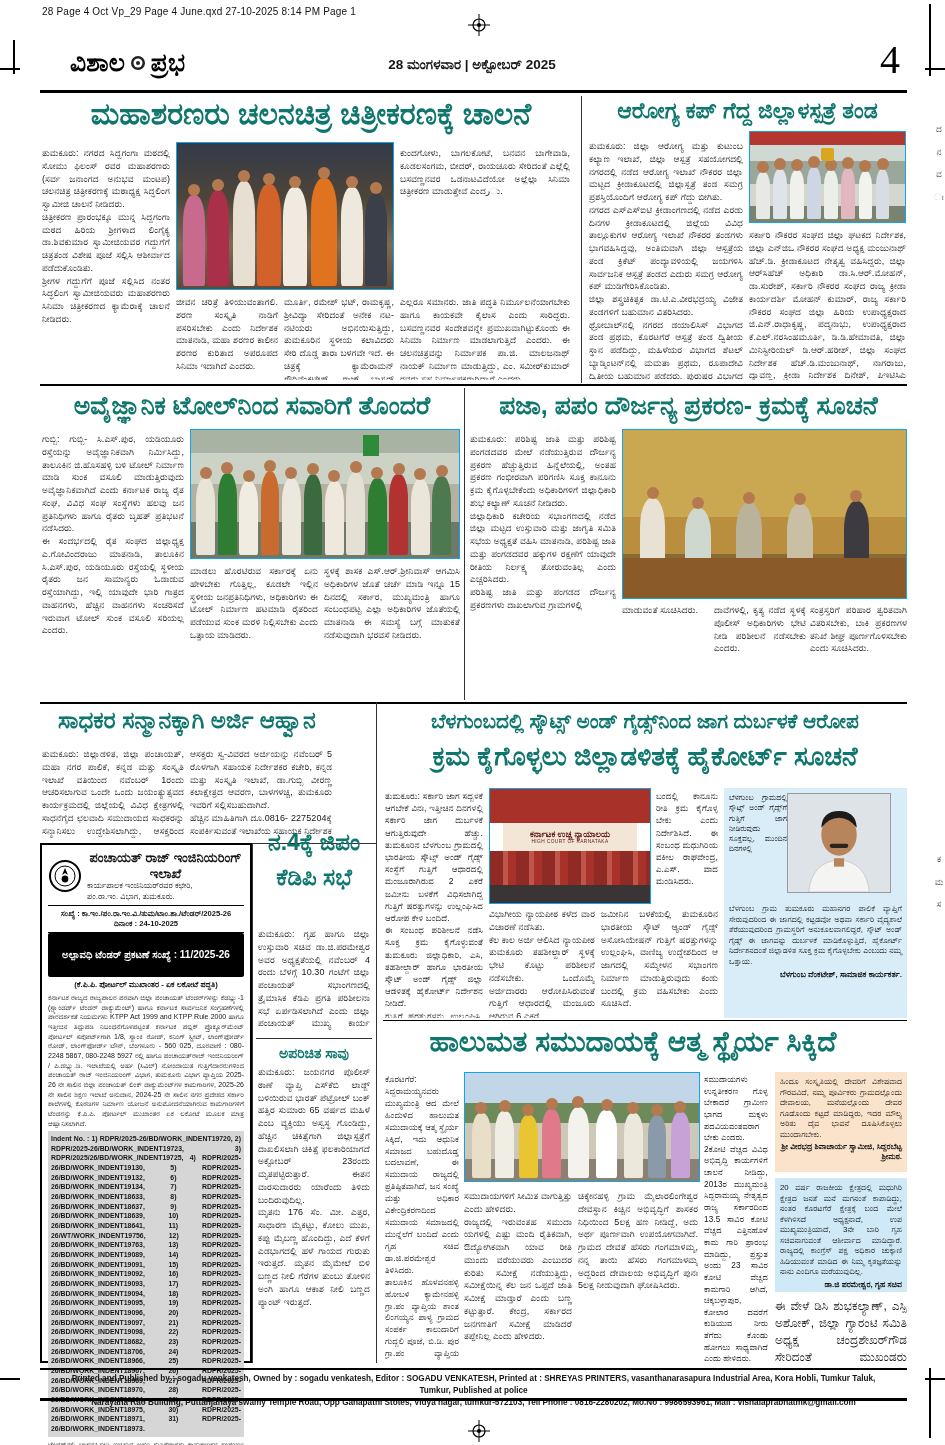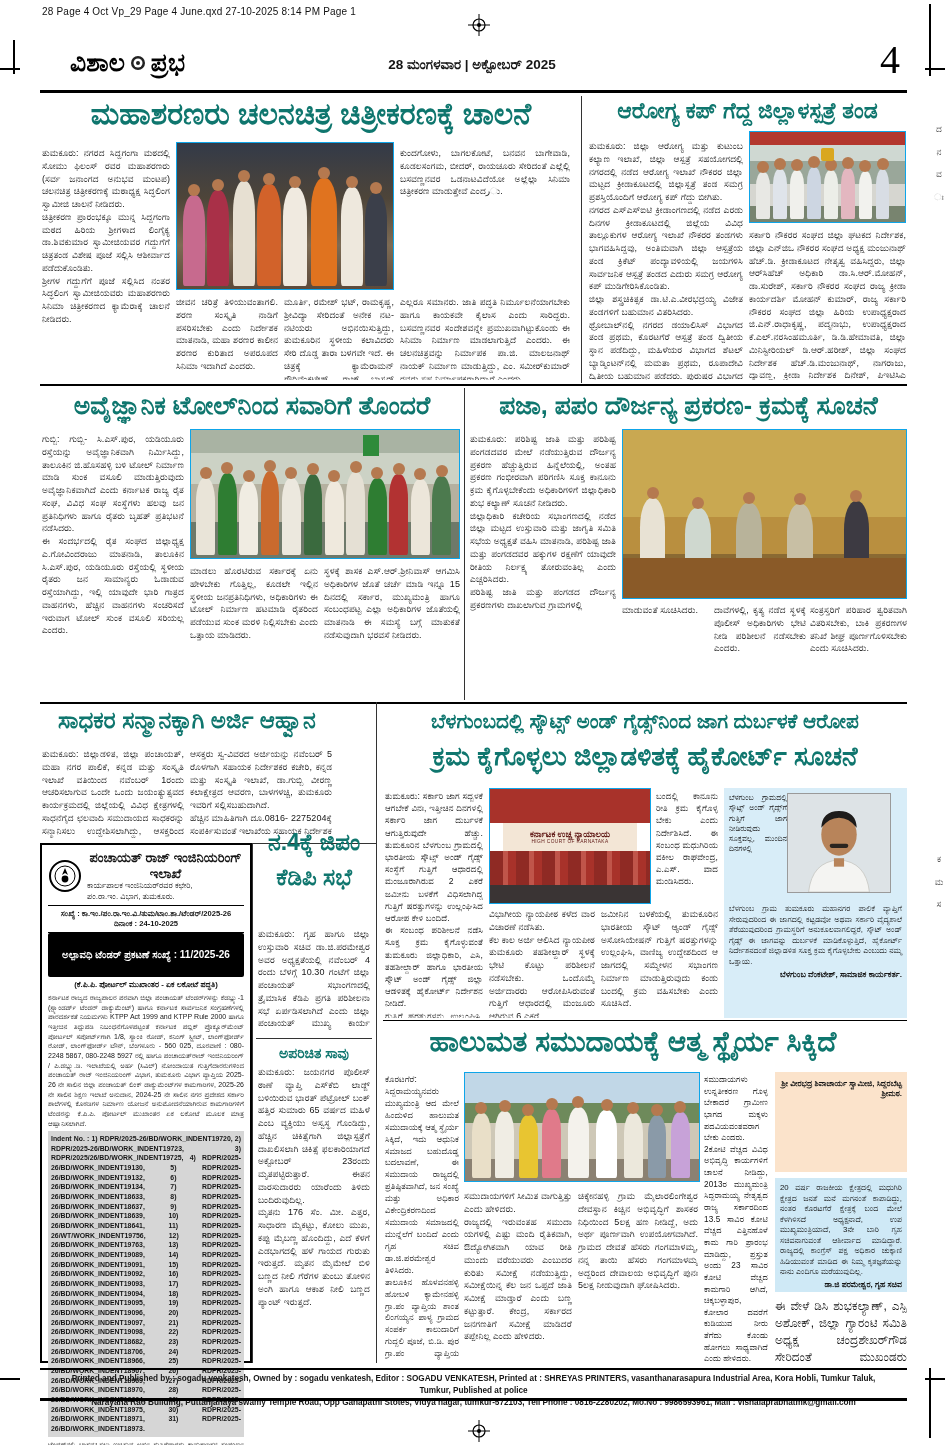--- a/index.html
+++ b/index.html
@@ -414,20 +414,21 @@
   <b class="pp" style="left:88%;width:8%;height:61%;background:#c7a2d8">
       <i></i>
     </b>
 </div>
 <div class="body jus" id="hal-col2">ಸಮುದಾಯಗಳಿಗೆ ಸೀಮಿತ ವಾಗುತ್ತಿತ್ತು ಎಂದು ಹೇಳಿದರು.
 ರಾಜ್ಯದಲ್ಲಿ ಇರುವಂತಹ ಸಮುದಾ ಯಗಳಲ್ಲಿ ಎಷ್ಟು ಮಂದಿ ರೈತಿಕವಾಗಿ, ಔದ್ಯೋಗಿಕವಾಗಿ ಯಾವ ರೀತಿ ಮುಂದು ವರೆಯುವರು ಎಂಬುದರ ಕುರಿತು ಸಮೀಕ್ಷೆ ನಡೆಯುತ್ತಿದ್ದು, ಸಮೀಕ್ಷೆಯಿನ್ನ ಕೆಲ ಜನ ಒಪ್ಪದೆ ಜಾತಿ ಸಮೀಕ್ಷೆ ಮಾಡ್ತಾರೆ ಎಂದು ಬಣ್ಣ ಕಟ್ಟುತ್ತಾರೆ. ಕೇಂದ್ರ, ಸರ್ಕಾರದ ಜನಗಣತಿಗೆ ಸಮೀಕ್ಷೆ ಮಾಡಿದರೆ ತಪ್ಪೇನಿಲ್ಲ ಎಂದು ಹೇಳಿದರು.</div>
 <div class="body jus" id="hal-col3">ಚಿಕ್ಕೇನಹಳ್ಳಿ ಗ್ರಾಮ ಮೈಲಾರಲಿಂಗೇಶ್ವರ ದೇವಸ್ಥಾನ ಕಿಚ್ಚಿನ ಅಭಿವೃದ್ಧಿಗೆ ಶಾಸಕರ ನಿಧಿಯಿಂದ 5ಲಕ್ಷ ಹಣ ನೀಡಿದ್ದೆ, ಅದು ಅರ್ಥ ಪೂರ್ಣವಾಗಿ ಉಪಯೋಗವಾಗಿದೆ. ಗ್ರಾಮದ ದೇವತೆ ಹೆಸರು ಗಂಗಮಾಳಮ್ಮ, ನನ್ನ ತಾಯಿ ಹೆಸರು ಗಂಗಮಾಳಮ್ಮ ಅದ್ದರಿಂದ ದೇವಾಲಯ ಅಭಿವೃದ್ಧಿಗೆ ಪುನಃ 5ಲಕ್ಷ ನೀಡುವುದಾಗಿ ಘೋಷಿಸಿದರು.</div>
 <div class="body jus" id="hal-col4">ಸಮುದಾಯಗಳು ಉನ್ನತೀಕರಣ ಗೊಳ್ಳ ಬೇಕಾದರೆ ಗ್ರಾಮೀಣ ಭಾಗದ ಮಕ್ಕಳು ಪದವಿಯವಂತವರಾಗ ಬೇಕು ಎಂದರು.
 2ಕೋಟಿ ವೆಚ್ಚದ ವಿವಿಧ ಅಭಿವೃದ್ಧಿ ಕಾರ್ಯಗಳಿಗೆ ಚಾಲನೆ ನೀಡಿದ್ದು, 2013ರ ಮುಖ್ಯಮಂತ್ರಿ ಸಿದ್ದರಾಮಯ್ಯ ನೇತೃತ್ವದ ರಾಜ್ಯ ಸರ್ಕಾರದಿಂದ 13.5 ಸಾವಿರ ಕೋಟಿ ವೆಚ್ಚದ ಎತ್ತಿನಹೊಳೆ ಕಾಮ ಗಾರಿ ಪ್ರಾರಂಭ ಮಾಡಿದ್ದು, ಪ್ರಸ್ತುತ ಅಂದು 23 ಸಾವಿರ ಕೋಟಿ ವೆಚ್ಚದ ಕಾಮಗಾರಿ ಆಗಿದೆ, ಚಿಕ್ಕಬಳ್ಳಾಪುರ, ಕೋಲಾರ ದವರೆಗೆ ಕುಡಿಯುವ ನೀರು ತೆಗೆದು ಕೊಂಡು ಹೋಗಲು ಸಾಧ್ಯವಾಗಿದೆ ಎಂದು ಹೇಳಿದರು.</div>
 <div class="abs" id="hal-peach">
+  <div class="qt">ಹಿಂದೂ ಸಂಸ್ಕೃತಿಯಲ್ಲಿ ದೇವರಿಗೆ ವಿಶೇಷವಾದ ಗೌರವವಿದೆ, ನಮ್ಮ ಪೂರ್ವಿಕರು ಗ್ರಾಮದಲ್ಲೊಂದು ದೇವಾಲಯ, ಮನೆಯಲ್ಲೊಂದು ದೇವರ ಗೂಡೊಂದು ಕಟ್ಟದೆ ಮಾಡಿದ್ದರು, ಇದರ ಮೌಲ್ಯ ಅರಿತು ದೈವ ಭಾವನೆ ದೂಷಿಸಿಕೊಳ್ಳಲು ಮುಂದಾಗಬೇಕು.</div>
   <div class="qattr">ಶ್ರೀ ವೀರಭದ್ರ ಶಿವಾಚಾರ್ಯ ಸ್ವಾಮೀಜಿ, ಸಿದ್ದರಬೆಟ್ಟ ಶ್ರೀಮಠ.</div>
 </div>
 <div class="abs" id="hal-blue">
   <div class="qt">20 ವರ್ಷ ರಾಜಕೀಯ ಕ್ಷೇತ್ರದಲ್ಲಿ ಮಧುಗಿರಿ ಕ್ಷೇತ್ರದ ಜನತೆ ಮನೆ ಮಗನಂತೆ ಕಾಪಾಡಿದ್ದು, ನಂತರ ಕೊರಟಗೆರೆ ಕ್ಷೇತ್ರಕ್ಕೆ ಬಂದ ಮೇಲೆ ಕೆಳಗಿಳಿಸದೆ ಅಧ್ಯಕ್ಷನಾದೆ, ಉಪ ಮುಖ್ಯಮಂತ್ರಿಯಾದೆ, 3ನೇ ಬಾರಿ ಗೃಹ ಸಚಿವನಾಗುವಂತೆ ಆಶೀರ್ವಾದ ಮಾಡಿದ್ದಾರೆ. ರಾಜ್ಯದಲ್ಲಿ ಕಾಂಗ್ರೆಸ್ ಪಕ್ಷ ಅಧಿಕಾರ ಚುಕ್ಕಾಣಿ ಹಿಡಿಯುವಂತೆ ಮಾಡಿದ ಈ ನಿಮ್ಮ ಕೃತಜ್ಞತೆಯನ್ನು ನಾನು ಎಂದಿಗೂ ಮರೆಯುವುದಿಲ್ಲ.</div>
   <div class="qattr">ಡಾ.ಜಿ ಪರಮೇಶ್ವರ, ಗೃಹ ಸಚಿವ</div>
 </div>
 <div class="body jus" id="hal-below">ಈ ವೇಳೆ ಡಿಸಿ ಶುಭಕಲ್ಯಾಣ್, ಎಸ್ಪಿ ಅಶೋಕ್, ಜಿಲ್ಲಾ ಗ್ಯಾರಂಟಿ ಸಮಿತಿ ಅಧ್ಯಕ್ಷ ಚಂದ್ರಶೇಖರ್‌ಗೌಡ ಸೇರಿದಂತೆ ಮುಖಂಡರು ಹಾಜರಿದ್ದರು.</div>
 
 <div class="rule" id="frule-t"></div>
 <div class="abs" id="footer"><span>Printed and Published by : sogadu venkatesh, Owned by : sogadu venkatesh, Editor : SOGADU VENKATESH, Printed at : SHREYAS PRINTERS, vasanthanarasapura Industrial Area, Kora Hobli, Tumkur Taluk, Tumkur, Published at police</span><br><span>Narayana Rao Building, Puttanjanaya swamy Temple Road, Opp Ganapathi Stotes, Vidya nagar, tumkur-572103, Tell Phone : 0816-2280202, Mo.No : 9986593961, Mail : vishalaprabhatmk@gmail.com</span></div>

